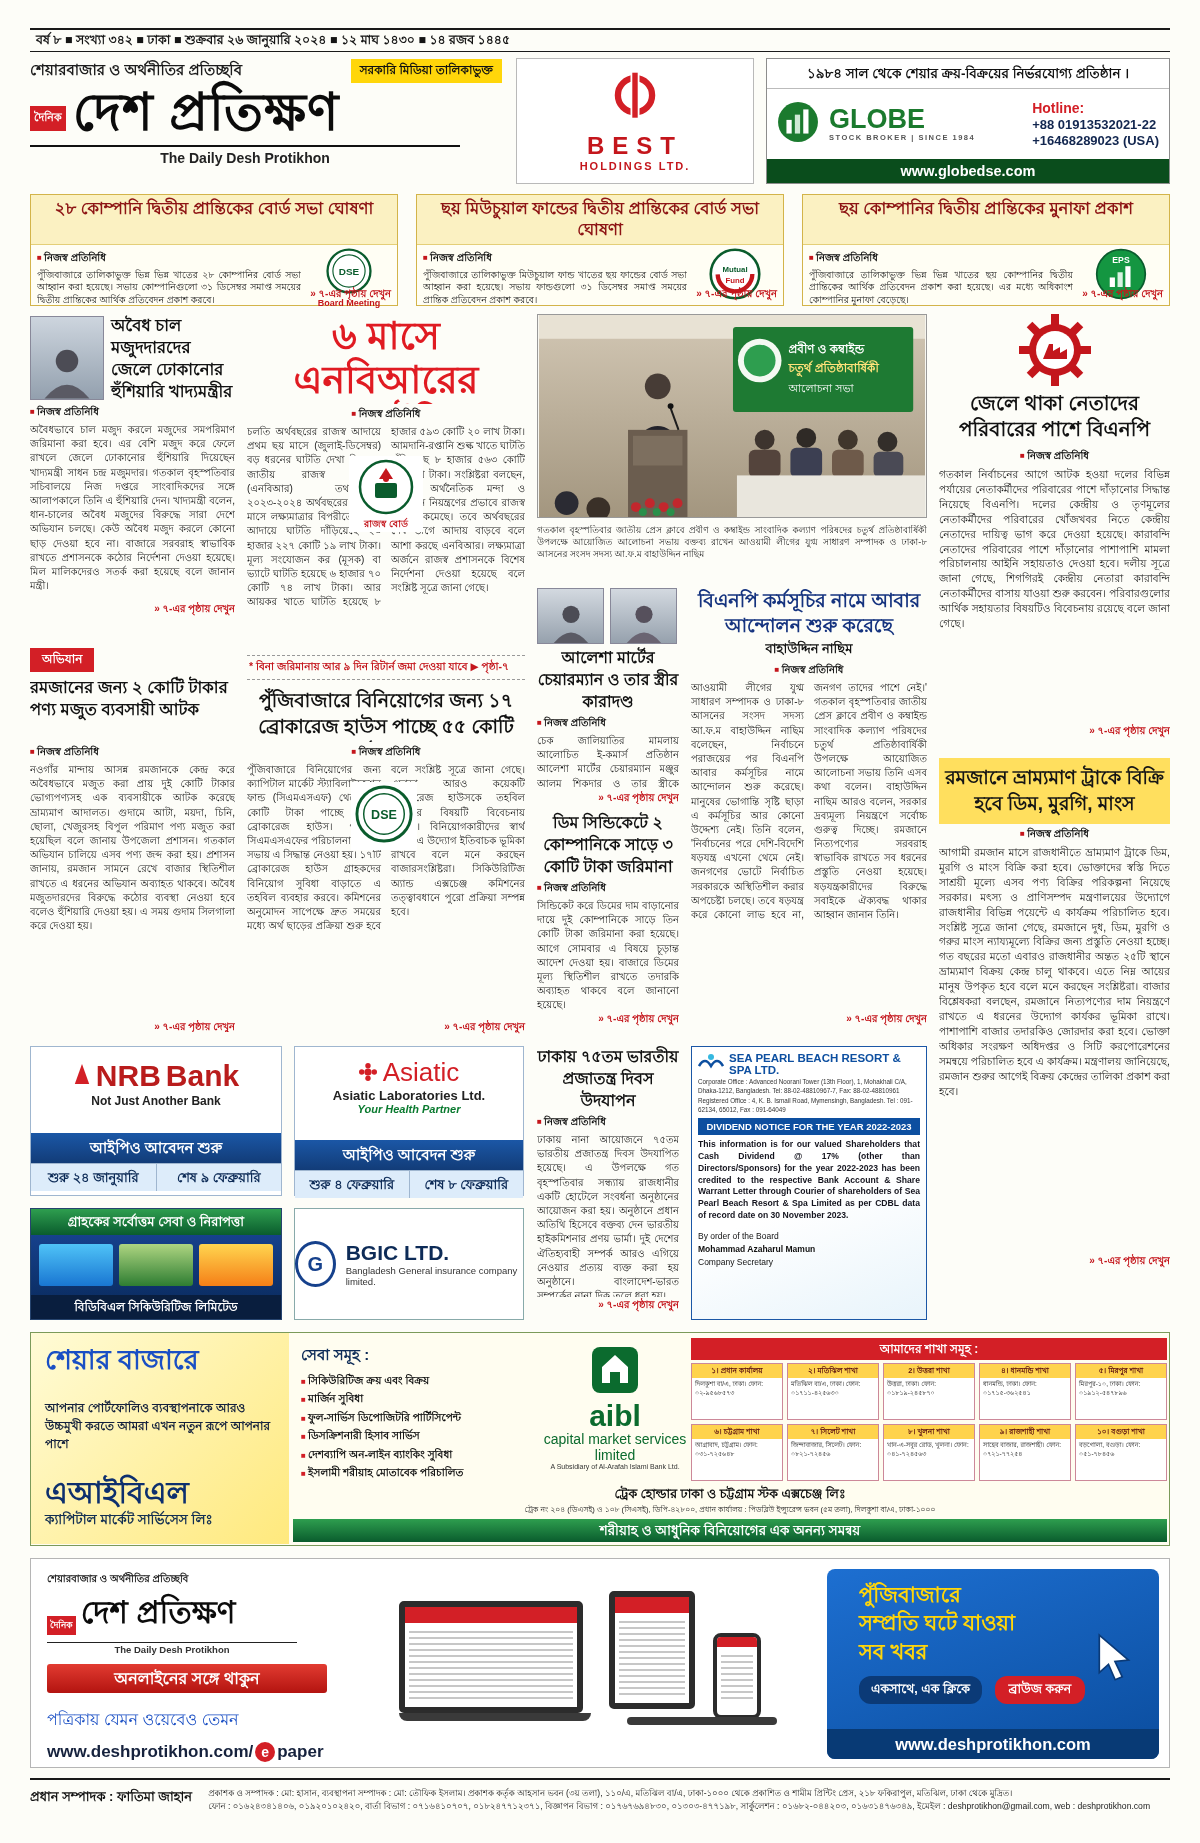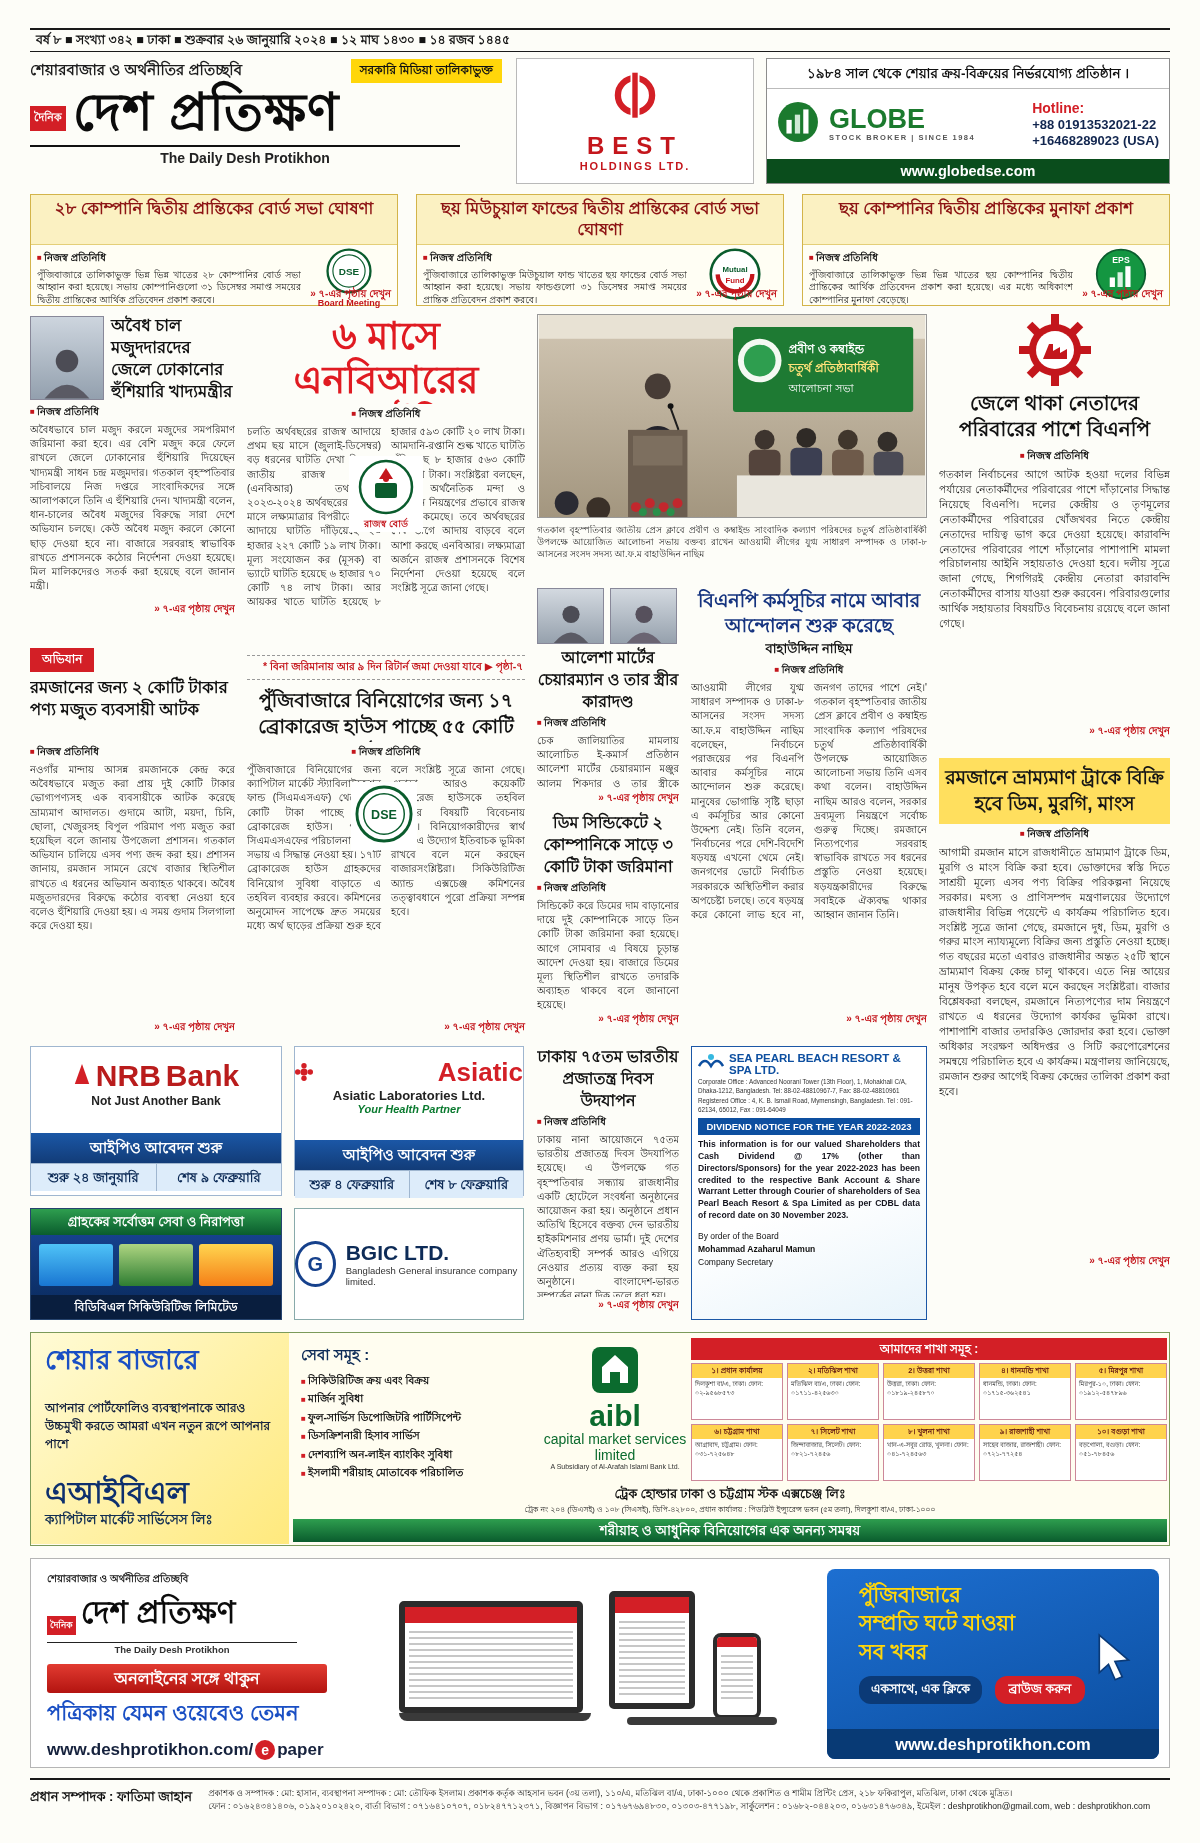--- a/index.html
+++ b/index.html
@@ -49,33 +49,33 @@
 .h-xl{font-size:38px;line-height:44px;font-weight:bold;color:#e01b22;text-align:center;height:90px;overflow:hidden}
 .h-md{font-size:16.5px;line-height:22px;font-weight:bold;color:#121212}
 .h-ctr{text-align:center}
 .h-nr{font-size:16px;line-height:22px;font-weight:bold;color:#121212;text-align:center;overflow:hidden}
 .h-blue{color:#15337f}
 .h-r{font-size:20px;line-height:26px;font-weight:bold;color:#121212;text-align:center}
 .h-yl{background:#ffdf5e;padding:7px 6px;font-size:19px;line-height:26px;font-weight:bold;text-align:center;color:#151515}
 .oplabel{display:inline-block;background:#d31f26;color:#fff;font-weight:bold;font-size:12px;padding:2px 12px;margin-bottom:4px}
 .mugshot{float:left;width:74px;height:84px;margin:2px 7px 3px 0;background:linear-gradient(#cdd5de,#93a0ae);border:1px solid #889;display:flex;align-items:flex-end;justify-content:center}
 .portrait{width:67px;height:56px;background:linear-gradient(#d3d9e0,#96a1ad);border:1px solid #889;display:flex;align-items:flex-end;justify-content:center}
-.nbr-note{font-size:10.5px;font-weight:bold;color:#c4161c;border-top:1px dashed #999;border-bottom:1px dashed #999;padding:3px 2px;text-align:right;margin-top:4px}
+.nbr-note{font-size:10.5px;font-weight:bold;color:#c4161c;border-top:1px dashed #999;border-bottom:1px dashed #999;padding:3px 2px;text-align:left;margin-top:4px}
 .inset{position:absolute;background:#fff;padding:3px;text-align:center}
 .badge-label{font-size:9.5px;font-weight:bold;color:#c4161c;line-height:1.1}
 .caption{font-size:9px;line-height:1.33;text-align:justify;color:#222;margin-top:3px;overflow:hidden}
 
 .ad-box{border:1px solid #9fb6cf;background:#fff}
 .nrb-brand{font-size:30px;font-weight:bold;color:#b91c1c;display:flex;align-items:center;gap:5px;justify-content:center}
 .nrb-tag{font-size:12px;font-weight:bold;color:#222;text-align:center;margin-top:1px}
 .ipo-bar{height:30px;background:linear-gradient(#1b57a6,#123c78);color:#fff;font-size:15px;font-weight:bold;text-align:center;line-height:30px;margin-top:25px}
 .ipo-dates{display:flex;height:28px;background:#ddecfa;border-top:1px solid #9fb6cf}
 .ipo-dates div{flex:1;font-size:13px;font-weight:bold;text-align:center;line-height:27px;color:#0d2b57}
 .ipo-dates div:first-child{border-right:1px solid #9fb6cf}
-.asi-brand{font-size:26px;font-weight:bold;color:#d31f26;text-align:center;display:flex;align-items:center;justify-content:space-between;gap:6px}
+.asi-brand{font-size:26px;font-weight:normal;color:#d31f26;text-align:center;display:flex;align-items:center;justify-content:center;gap:6px}
 .asi-l1{font-size:13px;font-weight:bold;text-align:center;color:#222}
 .asi-l2{font-size:11px;font-weight:bold;font-style:italic;color:#0a7a2f;text-align:center}
 .bdbl{overflow:hidden;border:1px solid #26446e}
 .bdbl-head{height:26px;background:linear-gradient(#2e9e4f,#0a5c2d);color:#fff;font-size:13px;font-weight:bold;text-align:center;line-height:26px}
 .bdbl-body{height:60px;background:linear-gradient(#16418c,#0c2f66);display:flex;gap:6px;align-items:center;padding:0 8px}
 .tile{flex:1;height:42px;border-radius:3px}
 .bdbl-foot{height:24px;background:#091e3e;color:#fff;font-size:12px;font-weight:bold;text-align:center;line-height:24px}
 .bgic{display:flex;align-items:center;justify-content:center;gap:10px;border:1px solid #8aa;background:#fff}
 .bgic-circle{width:46px;height:46px;border:3px solid #16418c;border-radius:50%;display:flex;align-items:center;justify-content:center;font-size:20px;font-weight:bold;color:#16418c}
 .bgic-name{font-size:21px;font-weight:bold;color:#0d2b57}
@@ -113,21 +113,21 @@
 .aibl-green{position:absolute;left:262px;top:186px;width:874px;height:23px;background:linear-gradient(#2e9e4f,#0a5c2d);color:#fff;font-size:13.5px;font-weight:bold;text-align:center;line-height:23px}
 
 .ep{left:30px;top:1558px;width:1140px;height:210px;border:1px solid #b5b5b5;background:#fff}
 .ep-left{position:absolute;left:16px;top:12px;width:330px}
 .ep-tag{font-size:10px;font-weight:bold;color:#222}
 .ep-titlerow{display:flex;align-items:flex-end;gap:5px}
 .ep-daily{background:#d31f26;color:#fff;font-size:9px;font-weight:bold;padding:2px 3px;margin-bottom:5px}
 .ep-title{font-size:31px;font-weight:bold;color:#0b0b0b}
 .ep-sub{font-size:9.5px;font-weight:bold;color:#333;border-top:1.5px solid #222;width:250px;text-align:center;margin-top:2px;padding-top:1px}
 .ep-red{width:280px;height:29px;background:linear-gradient(#e23b31,#b31410);color:#fff;font-size:16px;font-weight:bold;text-align:center;line-height:29px;margin-top:9px;border-radius:3px}
-.ep-blue{font-size:21px;font-weight:bold;color:#1a4fc4;margin-top:4px}
+.ep-blue{font-size:16px;font-weight:normal;color:#1a4fc4;margin-top:14px}
 .ep-url{font-size:17px;font-weight:bold;color:#16223d;margin-top:8px;display:flex;align-items:center;gap:2px}
 .ep-e{display:inline-flex;width:20px;height:20px;border-radius:50%;background:#d31f26;color:#fff;align-items:center;justify-content:center;font-size:14px;font-weight:bold}
 .ep-mid{position:absolute;left:360px;top:8px;width:420px;height:194px}
 .dev-scr{background:#fff;border:6px solid #2c2c2c;border-radius:5px;overflow:hidden}
 .scr-head{height:16px;background:#d31f26}
 .scr-lines{margin:4px;height:calc(100% - 28px);background:repeating-linear-gradient(#fff 0 4px,#c7c7c7 4px 6px)}
 .dev-base{height:8px;background:#3a3a3a;border-radius:0 0 10px 10px}
 .ep-right{position:absolute;left:796px;top:10px;width:332px;height:190px;background:linear-gradient(160deg,#1d6fd1,#0b4d9e);border-radius:8px;padding:12px 32px;overflow:hidden}
 .ep-r-line{font-size:21px;font-weight:bold;color:#ffd60a;line-height:1.35}
 .ep-r-sub{display:inline-block;background:#0b3a77;color:#fff;font-size:12.5px;font-weight:bold;padding:4px 12px;border-radius:12px;margin-top:10px}

